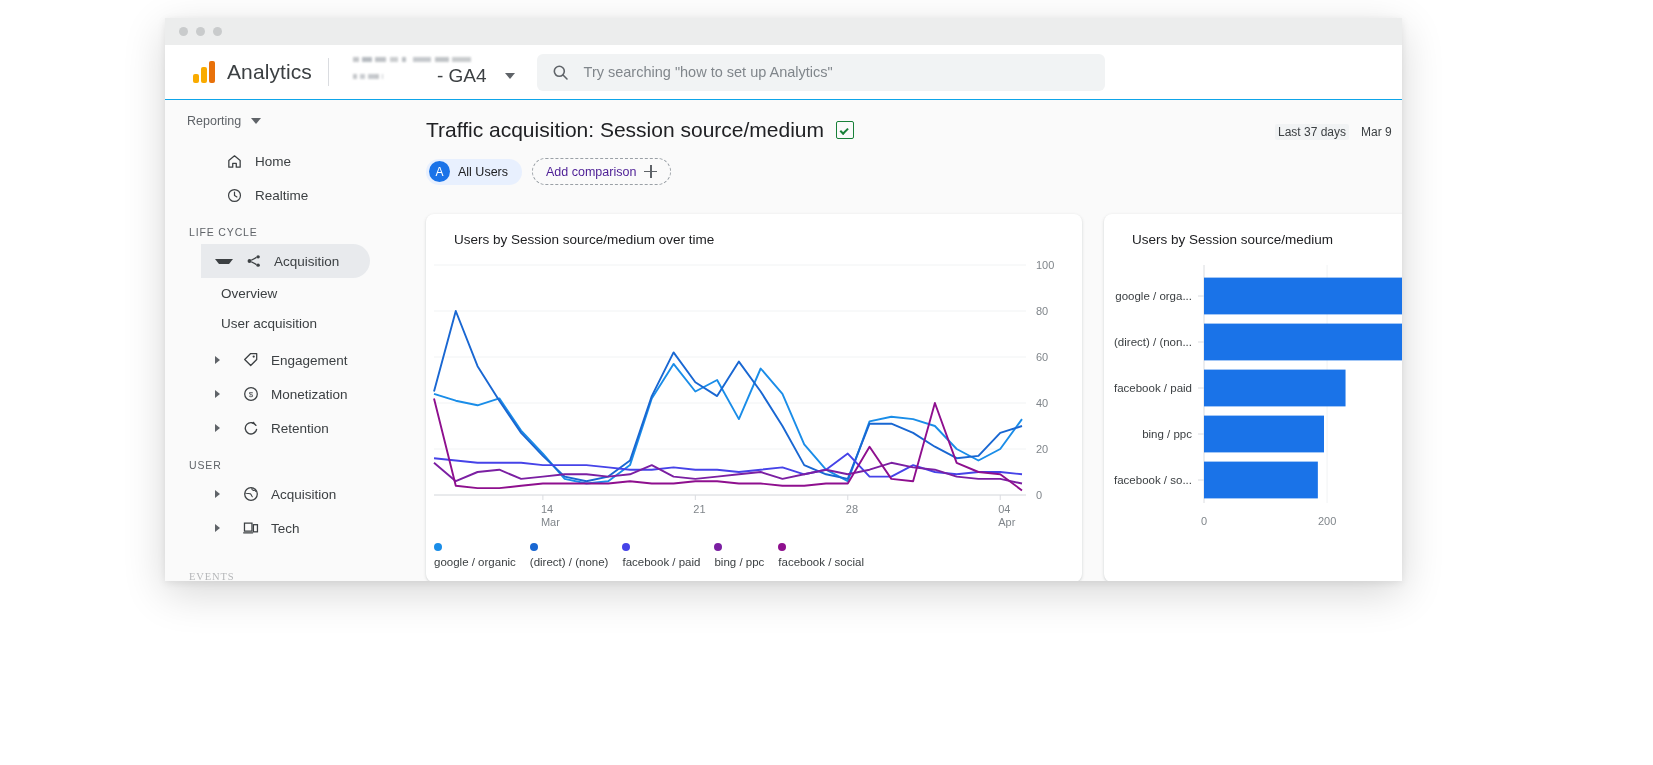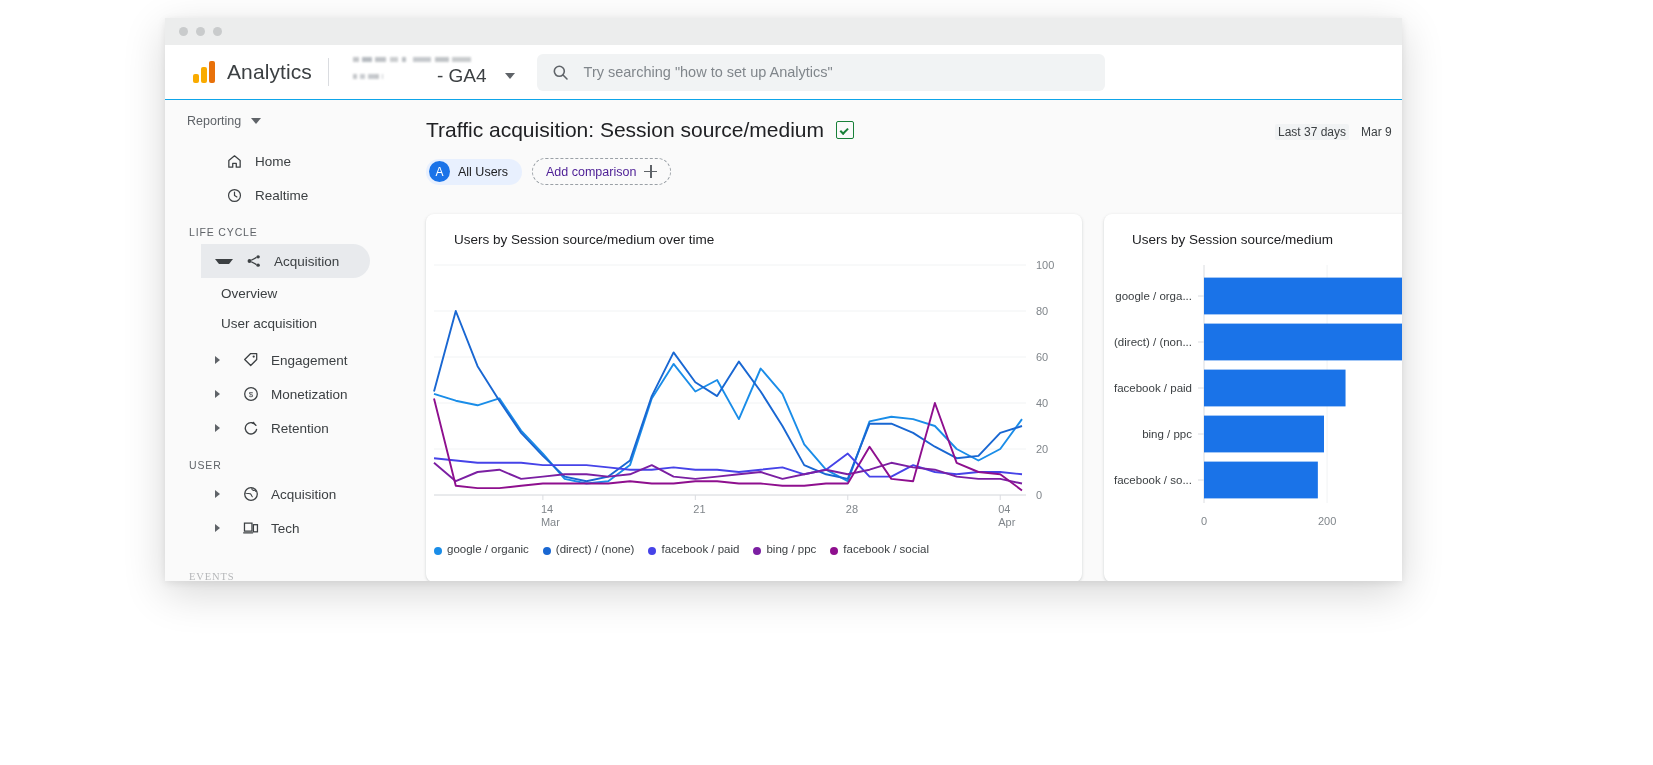--- a/index.html
+++ b/index.html
@@ -366,21 +366,21 @@
   .chart-legend {
     display: flex;
     align-items: center;
     gap: 14px;
     padding-left: 8px;
     margin-top: 6px;
     font-size: 11.5px;
     color: #3c4043;
     white-space: nowrap;
   }
-  .legend-item { display: flex; align-items: flex-end; gap: 5px; }
+  .legend-item { display: flex; align-items: flex-start; gap: 5px; flex-direction: column; }
   .legend-dot { width: 8px; height: 8px; border-radius: 50%; flex: 0 0 8px; }
 
   .axis-text { font-size: 11px; fill: #80868b; font-family: "Liberation Sans", sans-serif; }
   .axis-text-dark { font-size: 11.5px; fill: #3c4043; font-family: "Liberation Sans", sans-serif; }
 </style>
 </head>
 <body>
 
 <div id="stage">
 

